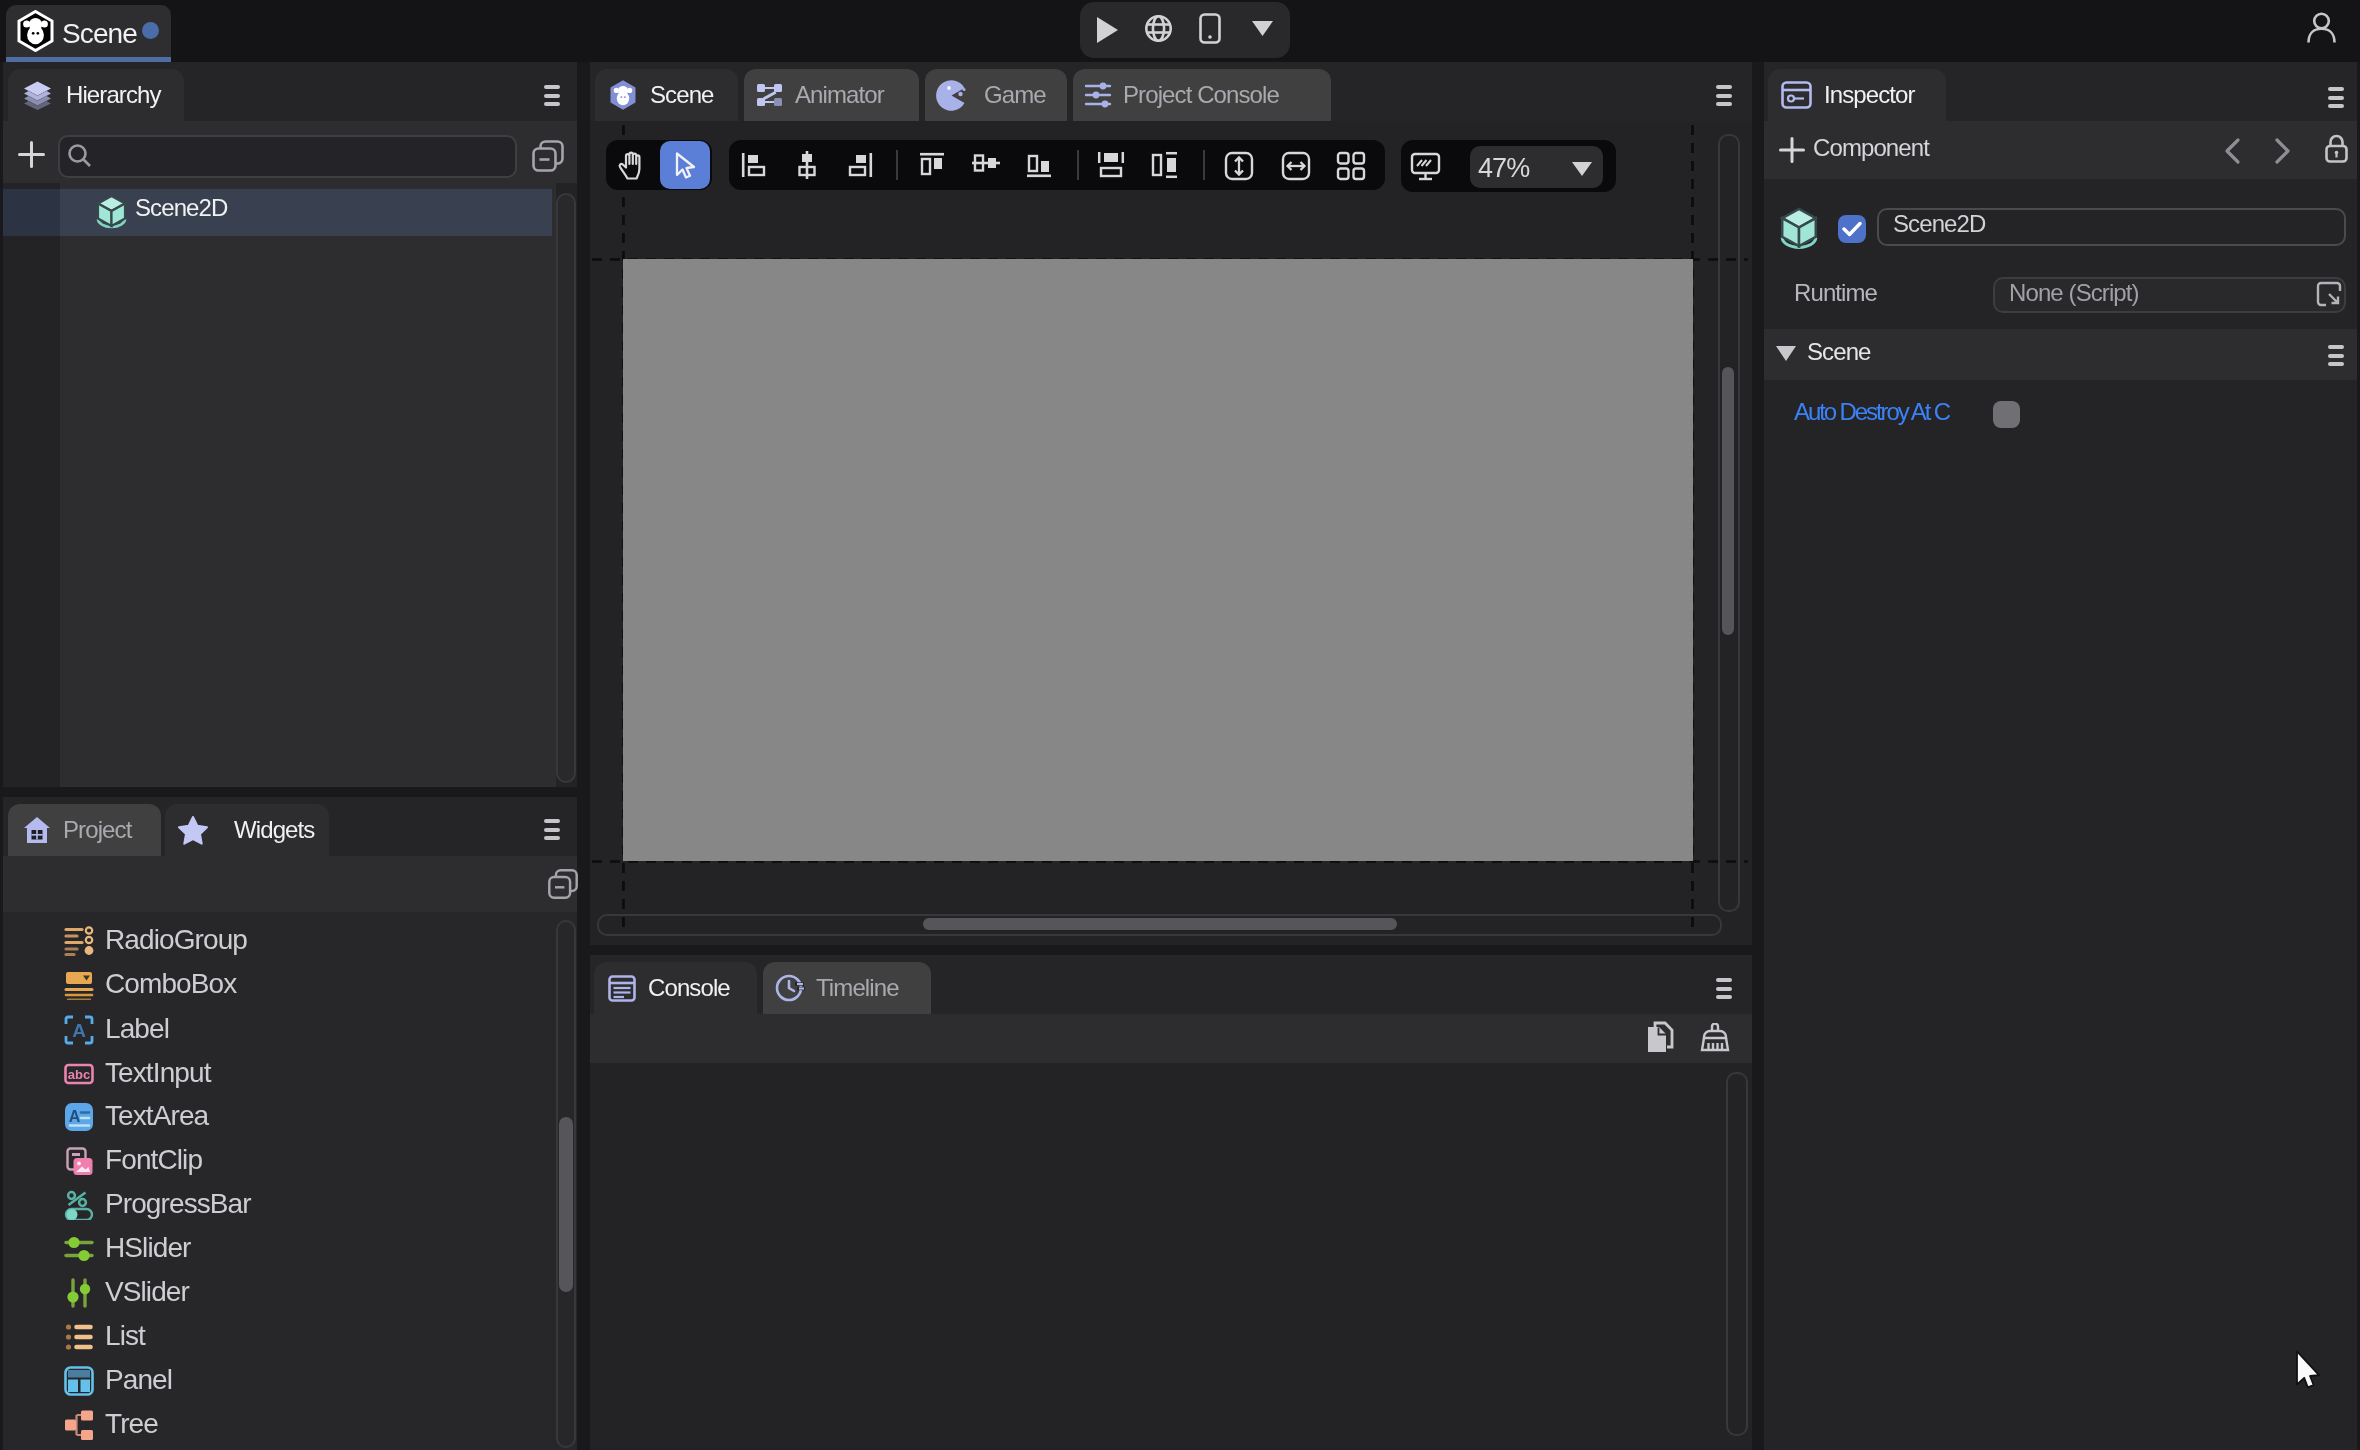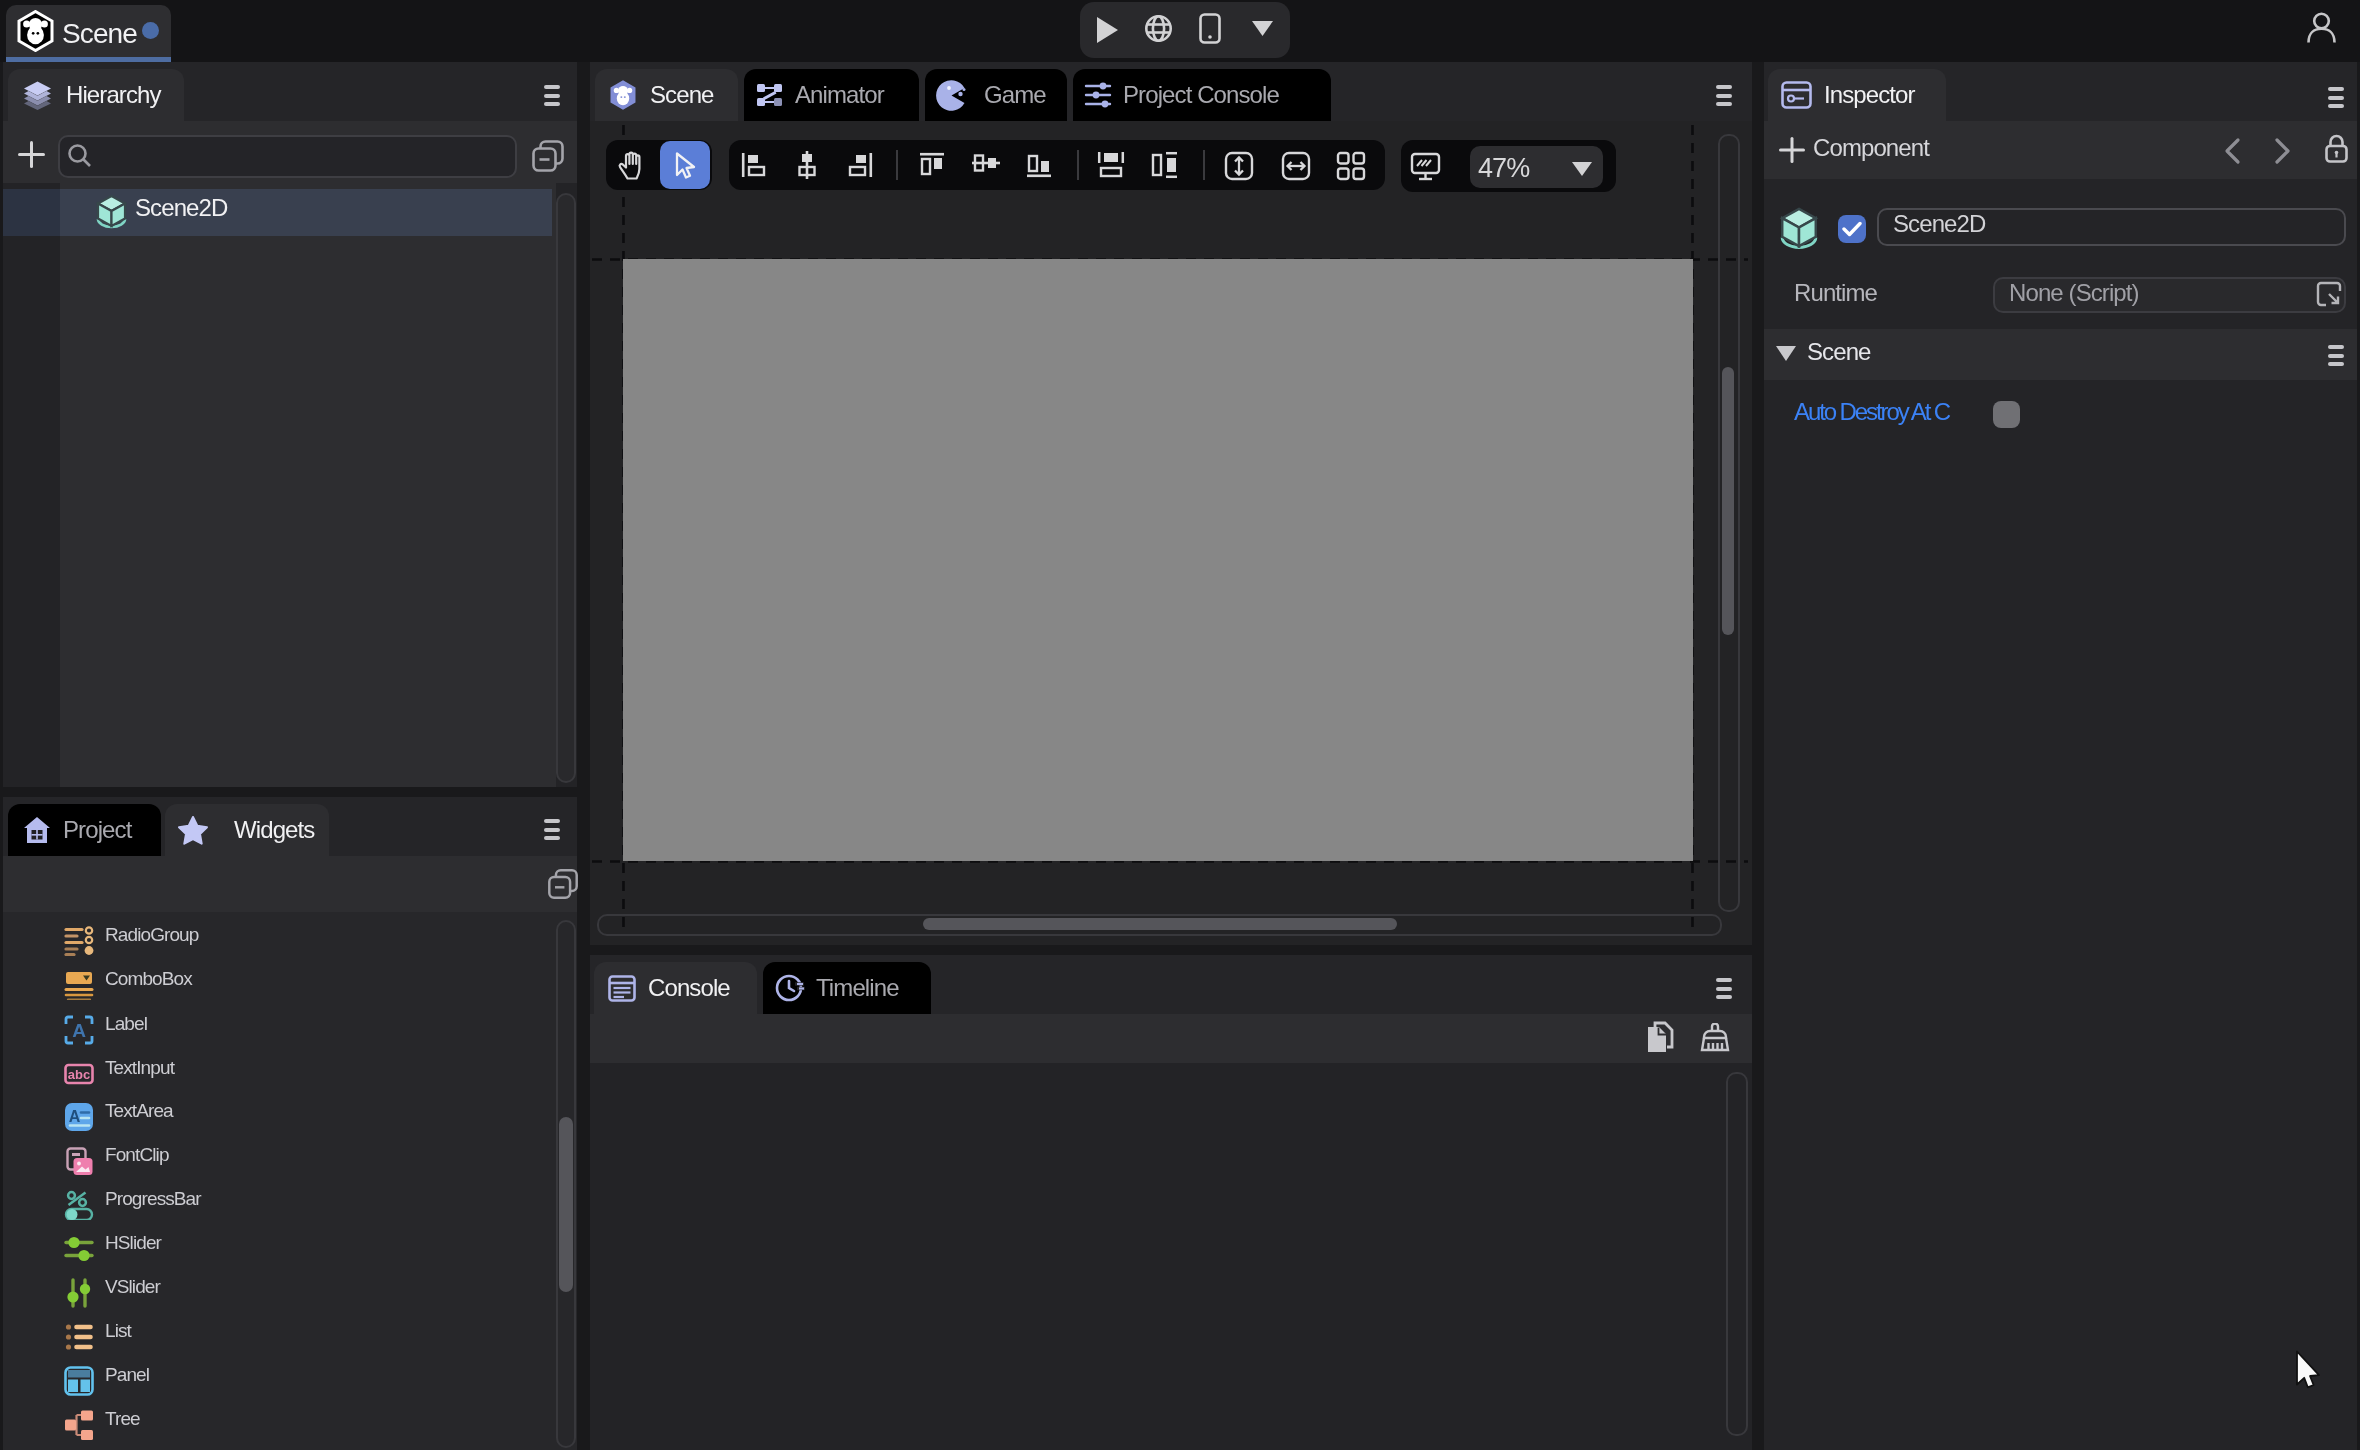--- a/index.html
+++ b/index.html
@@ -1,29 +1,29 @@
 <!DOCTYPE html>
 <html><head>
 <meta charset="utf-8">
 <style>
 html,body{margin:0;padding:0;width:2360px;height:1450px;background:#19191b;font-family:"Liberation Sans",sans-serif;overflow:hidden}
 .p{position:absolute}
 .panel{position:absolute;background:#242427}
 .tabbar{position:absolute;left:0;top:0;right:0;height:59px;background:#252528}
 .tab{position:absolute;top:7px;height:52px;border-radius:12px 12px 0 0;display:flex;align-items:center}
 .tab.on{background:#2d2d30}
-.tab.off{background:#000000}
+.tab.off{background:#404040}
 .tlab{font-size:24px;letter-spacing:-0.9px;color:#f1f1f3;white-space:nowrap}
 .tlab.dim{color:#a9a9af}
 .ham{position:absolute;width:16px;height:21px}
 .ham div{position:absolute;left:0;width:16px;height:4px;background:#c6c6ca;border-radius:2px}
 .ham div:nth-child(1){top:0}.ham div:nth-child(2){top:8.5px}.ham div:nth-child(3){top:17px}
 .track{position:absolute;border:2px solid #38383c;border-radius:10px}
 .thumb{position:absolute;background:#55555a;border-radius:8px}
-.lbl{font-size:19px;letter-spacing:-0.9px;color:#cdcdd2;white-space:nowrap}
+.lbl{font-size:28px;letter-spacing:-0.9px;color:#cdcdd2;white-space:nowrap}
 </style>
 </head>
 <body>
 
 <div class="p" style="left:0;top:0;width:2360px;height:62px;background:#141416"></div>
 <div class="p" style="left:6px;top:5px;width:165px;height:57px;background:#2e2e31;border-radius:10px 10px 0 0"></div>
 <div class="p" style="left:6px;top:57px;width:165px;height:5px;background:#4e6da2"></div>
 <svg class="p" style="left:17px;top:10px" width="37" height="42" viewBox="0 0 37 42">
  <polygon points="18.5,1.5 35,11 35,31 18.5,40.5 2,31 2,11" fill="#000" stroke="#fff" stroke-width="3"></polygon>
  <circle cx="9.6" cy="14" r="3.5" fill="#fff"></circle>

